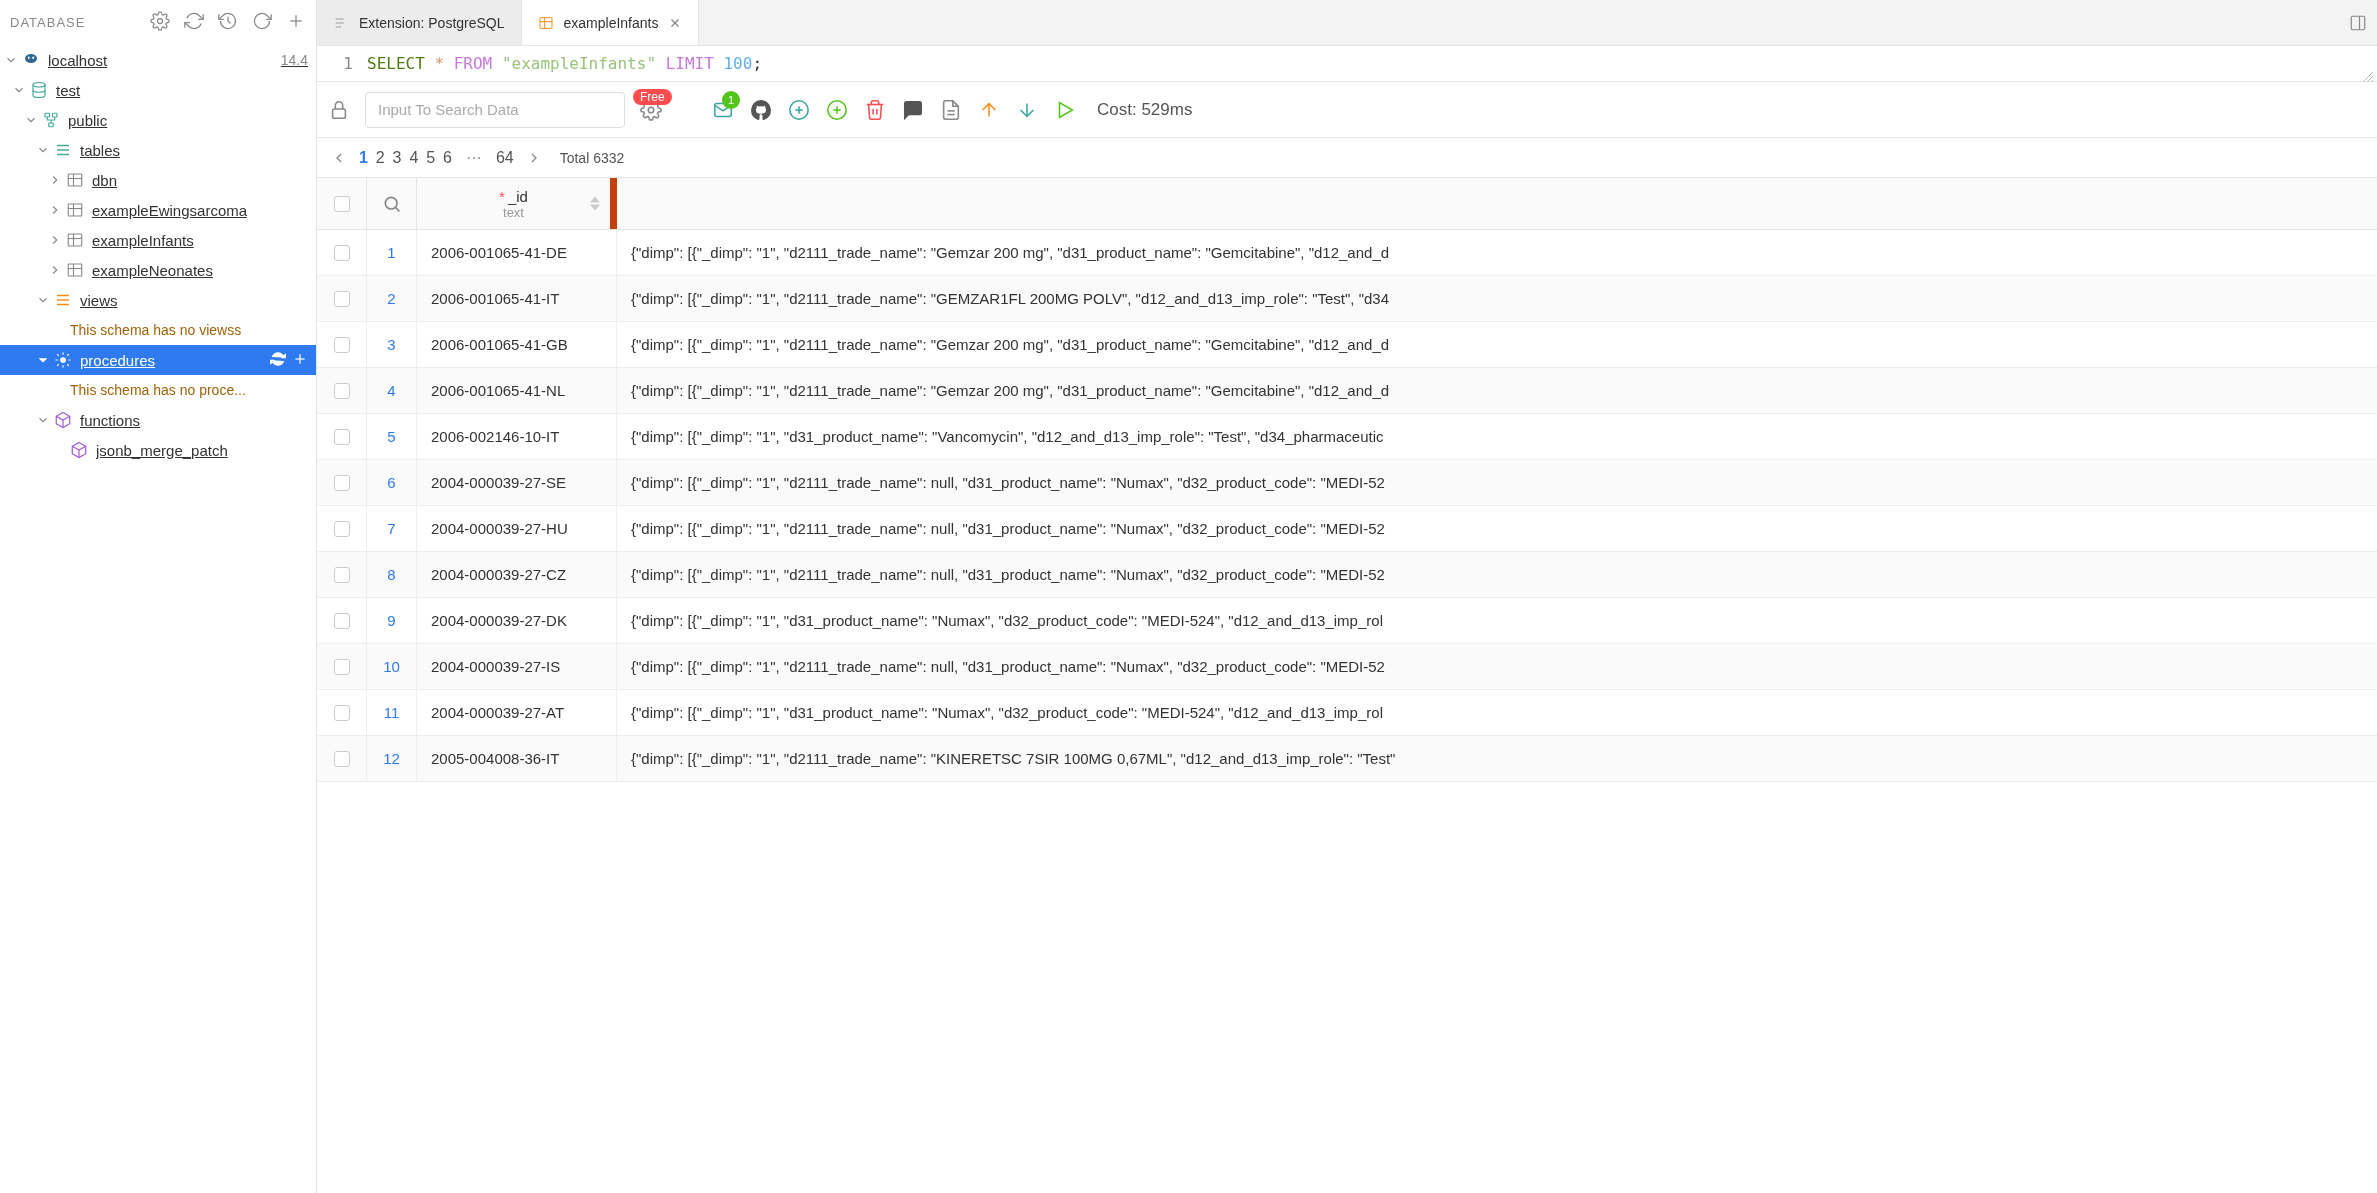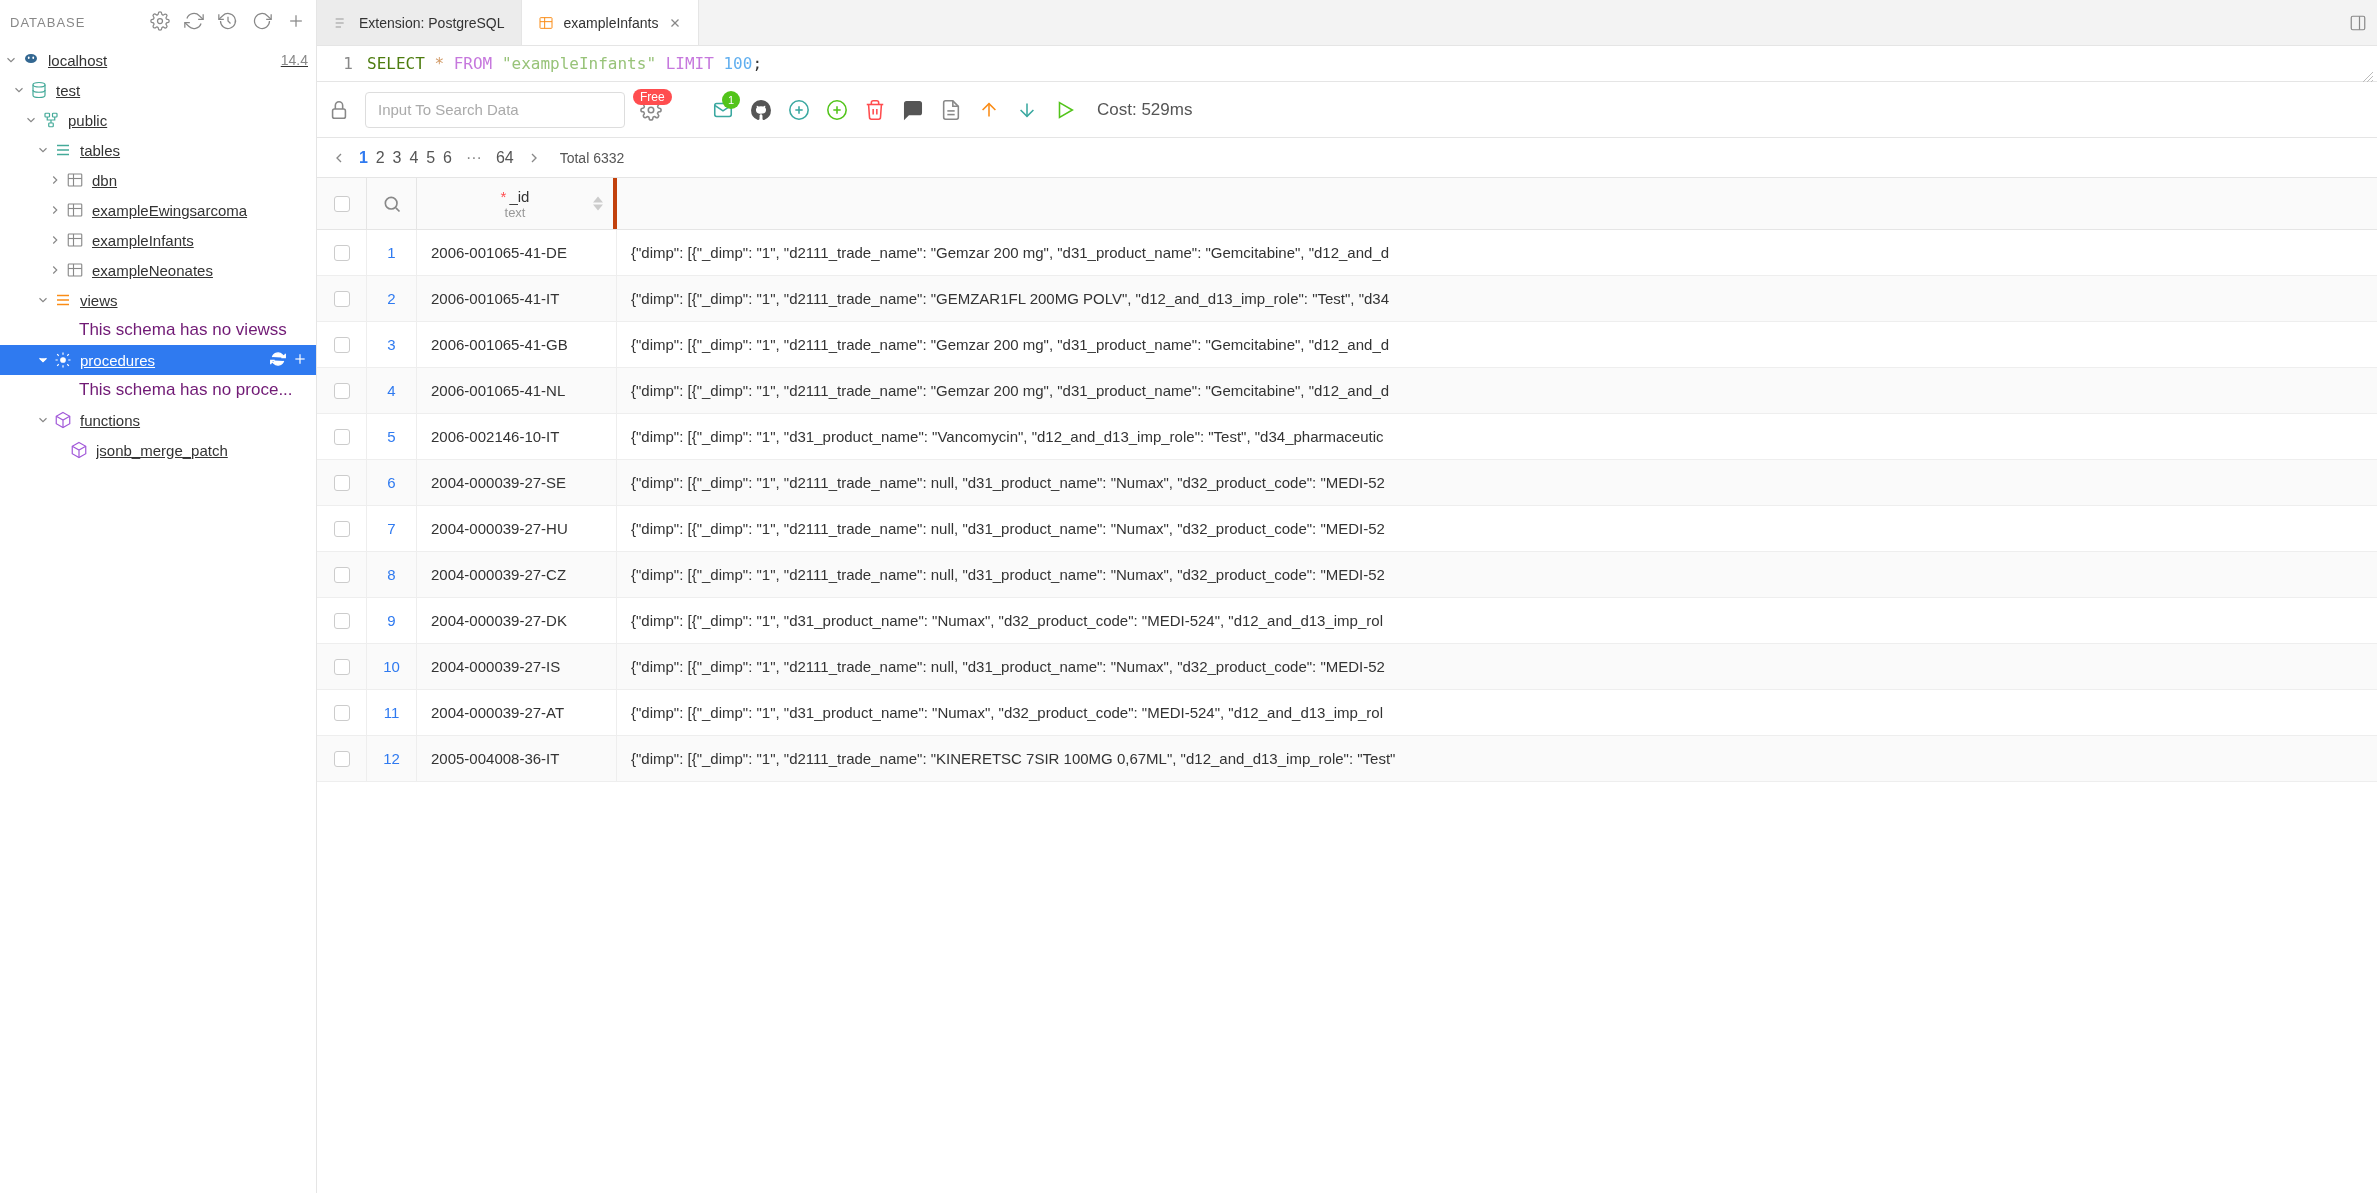--- a/index.html
+++ b/index.html
@@ -18,21 +18,21 @@
 .tree-indent-1 { padding-left: 12px; }
 .tree-indent-2 { padding-left: 24px; }
 .tree-indent-3 { padding-left: 36px; }
 .tree-indent-4 { padding-left: 48px; }
 .tree-indent-5 { padding-left: 70px; }
 .chev { width: 14px; height: 14px; margin-right: 4px; flex-shrink: 0; }
 .chev svg { width: 14px; height: 14px; stroke: #888; stroke-width: 2; fill: none; }
 .node-icon { width: 18px; height: 18px; margin-right: 8px; display: flex; align-items: center; justify-content: center; flex-shrink: 0; }
 .node-icon svg { width: 18px; height: 18px; }
 .node-label { flex: 1; overflow: hidden; text-overflow: ellipsis; }
-.node-empty { color: #701a75; font-size: 17px; padding-left: 70px; height: 30px; display: flex; align-items: center; margin-left: 9px; }
+.node-empty { color: #a16207; font-size: 14px; padding-left: 70px; height: 30px; display: flex; align-items: center; }
 .node-extra { color: #888; font-size: 14px; margin-left: 10px; }
 .node-actions { display: flex; gap: 6px; }
 .node-actions svg { width: 16px; height: 16px; stroke: currentColor; fill: none; stroke-width: 1.8; }
 
 .main { flex: 1; display: flex; flex-direction: column; overflow: hidden; }
 .tabs { display: flex; height: 46px; background: #f3f3f3; border-bottom: 1px solid #e5e5e5; }
 .tab { display: flex; align-items: center; padding: 0 16px; gap: 10px; border-right: 1px solid #e5e5e5; background: #ececec; cursor: pointer; position: relative; }
 .tab.active { background: #fff; }
 .tab-icon { width: 16px; height: 16px; display: flex; align-items: center; justify-content: center; }
 .tab-close { width: 14px; height: 14px; }
@@ -66,21 +66,21 @@
 .pager { display: flex; align-items: center; height: 40px; padding: 0 14px; gap: 10px; border-bottom: 1px solid #e5e5e5; background: #fff; }
 .pager .arrow { width: 16px; height: 16px; cursor: pointer; }
 .pager .page { font-size: 16px; color: #555; cursor: pointer; padding: 0 2px; }
 .pager .page.active { color: #2f7af0; font-weight: 600; }
 .pager .dots { color: #888; }
 .pager .total { color: #555; margin-left: 8px; }
 
 .grid-head { display: flex; height: 52px; border-bottom: 1px solid #e5e5e5; background: #fafafa; }
 .col-check { width: 50px; display: flex; align-items: center; justify-content: center; border-right: 1px solid #e5e5e5; }
 .col-search { width: 50px; display: flex; align-items: center; justify-content: center; border-right: 1px solid #e5e5e5; }
-.col-id { width: 200px; display: flex; flex-direction: column; align-items: center; justify-content: center; border-right: 4px solid #c2410c; position: relative; cursor: pointer; }
+.col-id { width: 200px; display: flex; flex-direction: column; align-items: center; justify-content: center; border-right: 7px solid #c2410c; position: relative; cursor: pointer; }
 .col-json { flex: 1; display: flex; flex-direction: column; align-items: center; justify-content: center; cursor: pointer; }
 .col-title { font-size: 15px; color: #333; }
 .col-sub { font-size: 13px; color: #999; }
 .pk-star { color: #ff4d4f; margin-right: 3px; }
 .sort-ind { position: absolute; right: 10px; display: flex; flex-direction: column; gap: 1px; }
 .sort-ind svg { width: 10px; height: 7px; fill: #ccc; }
 
 .grid-body { overflow-y: auto; flex: 1; }
 .row { display: flex; height: 46px; border-bottom: 1px solid #eee; align-items: stretch; }
 .row:nth-child(even) { background: #fafafa; }

